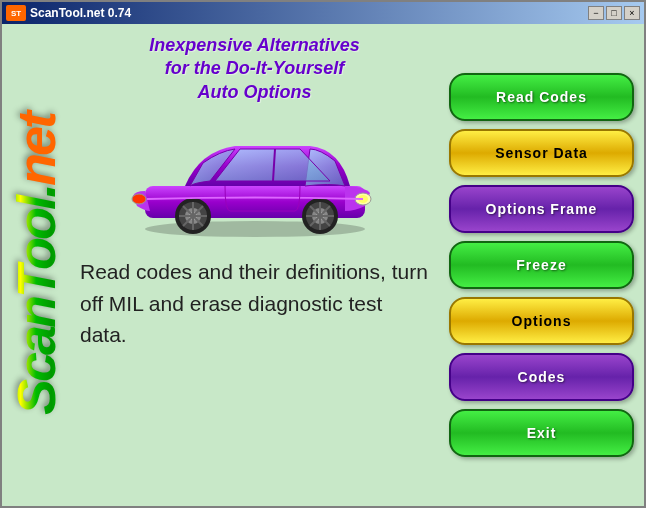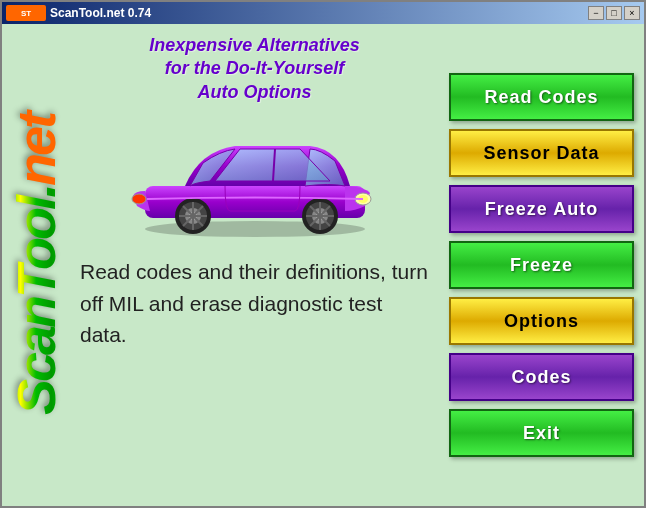--- a/index.html
+++ b/index.html
@@ -31,21 +31,21 @@
       flex-shrink: 0;
     }
 
     .title-bar-left {
       display: flex;
       align-items: center;
       gap: 4px;
     }
 
     .title-bar-icon {
-      width: 40px;
+      width: 20px;
       height: 16px;
       background: #ff6600;
       border-radius: 2px;
       display: flex;
       align-items: center;
       justify-content: center;
       font-size: 8px;
       color: white;
       font-weight: bold;
     }
@@ -144,23 +144,23 @@
       flex-direction: column;
       gap: 8px;
       padding: 15px 15px 15px 5px;
       justify-content: center;
       flex-shrink: 0;
     }
 
     .menu-btn {
       width: 185px;
       height: 48px;
-      border-radius: 0;
+      border-radius: 16px;
       border: 2px solid #555;
-      font-size: 18px;
+      font-size: 14px;
       font-weight: bold;
       font-family: 'Arial Black', Arial, sans-serif;
       cursor: pointer;
       display: flex;
       align-items: center;
       justify-content: center;
       color: white;
       text-shadow: 1px 1px 2px rgba(0,0,0,0.5);
       box-shadow: 2px 2px 4px rgba(0,0,0,0.3);
       letter-spacing: 1px;
@@ -279,21 +279,21 @@
           <path d="M 100 75 Q 100 100 105 100 L 170 100 Q 175 100 175 75" stroke="#9900bb" stroke-width="1" fill="none"></path>
         </svg>
       </div>
 
       <p class="description">Read codes and their definitions, turn off MIL and erase diagnostic test data.</p>
     </div>
 
     <div class="buttons-area">
       <button class="menu-btn btn-green">Read  Codes</button>
       <button class="menu-btn btn-yellow">Sensor  Data</button>
-      <button class="menu-btn btn-purple">Freeze  Auto</button>
+      <button class="menu-btn btn-purple">Options  Frame</button>
       <button class="menu-btn btn-green">Freeze</button>
       <button class="menu-btn btn-yellow">Options</button>
       <button class="menu-btn btn-purple">Codes</button>
       <button class="menu-btn btn-green">Exit</button>
     </div>
 
   </div>
 </div>
 
 </body></html>

